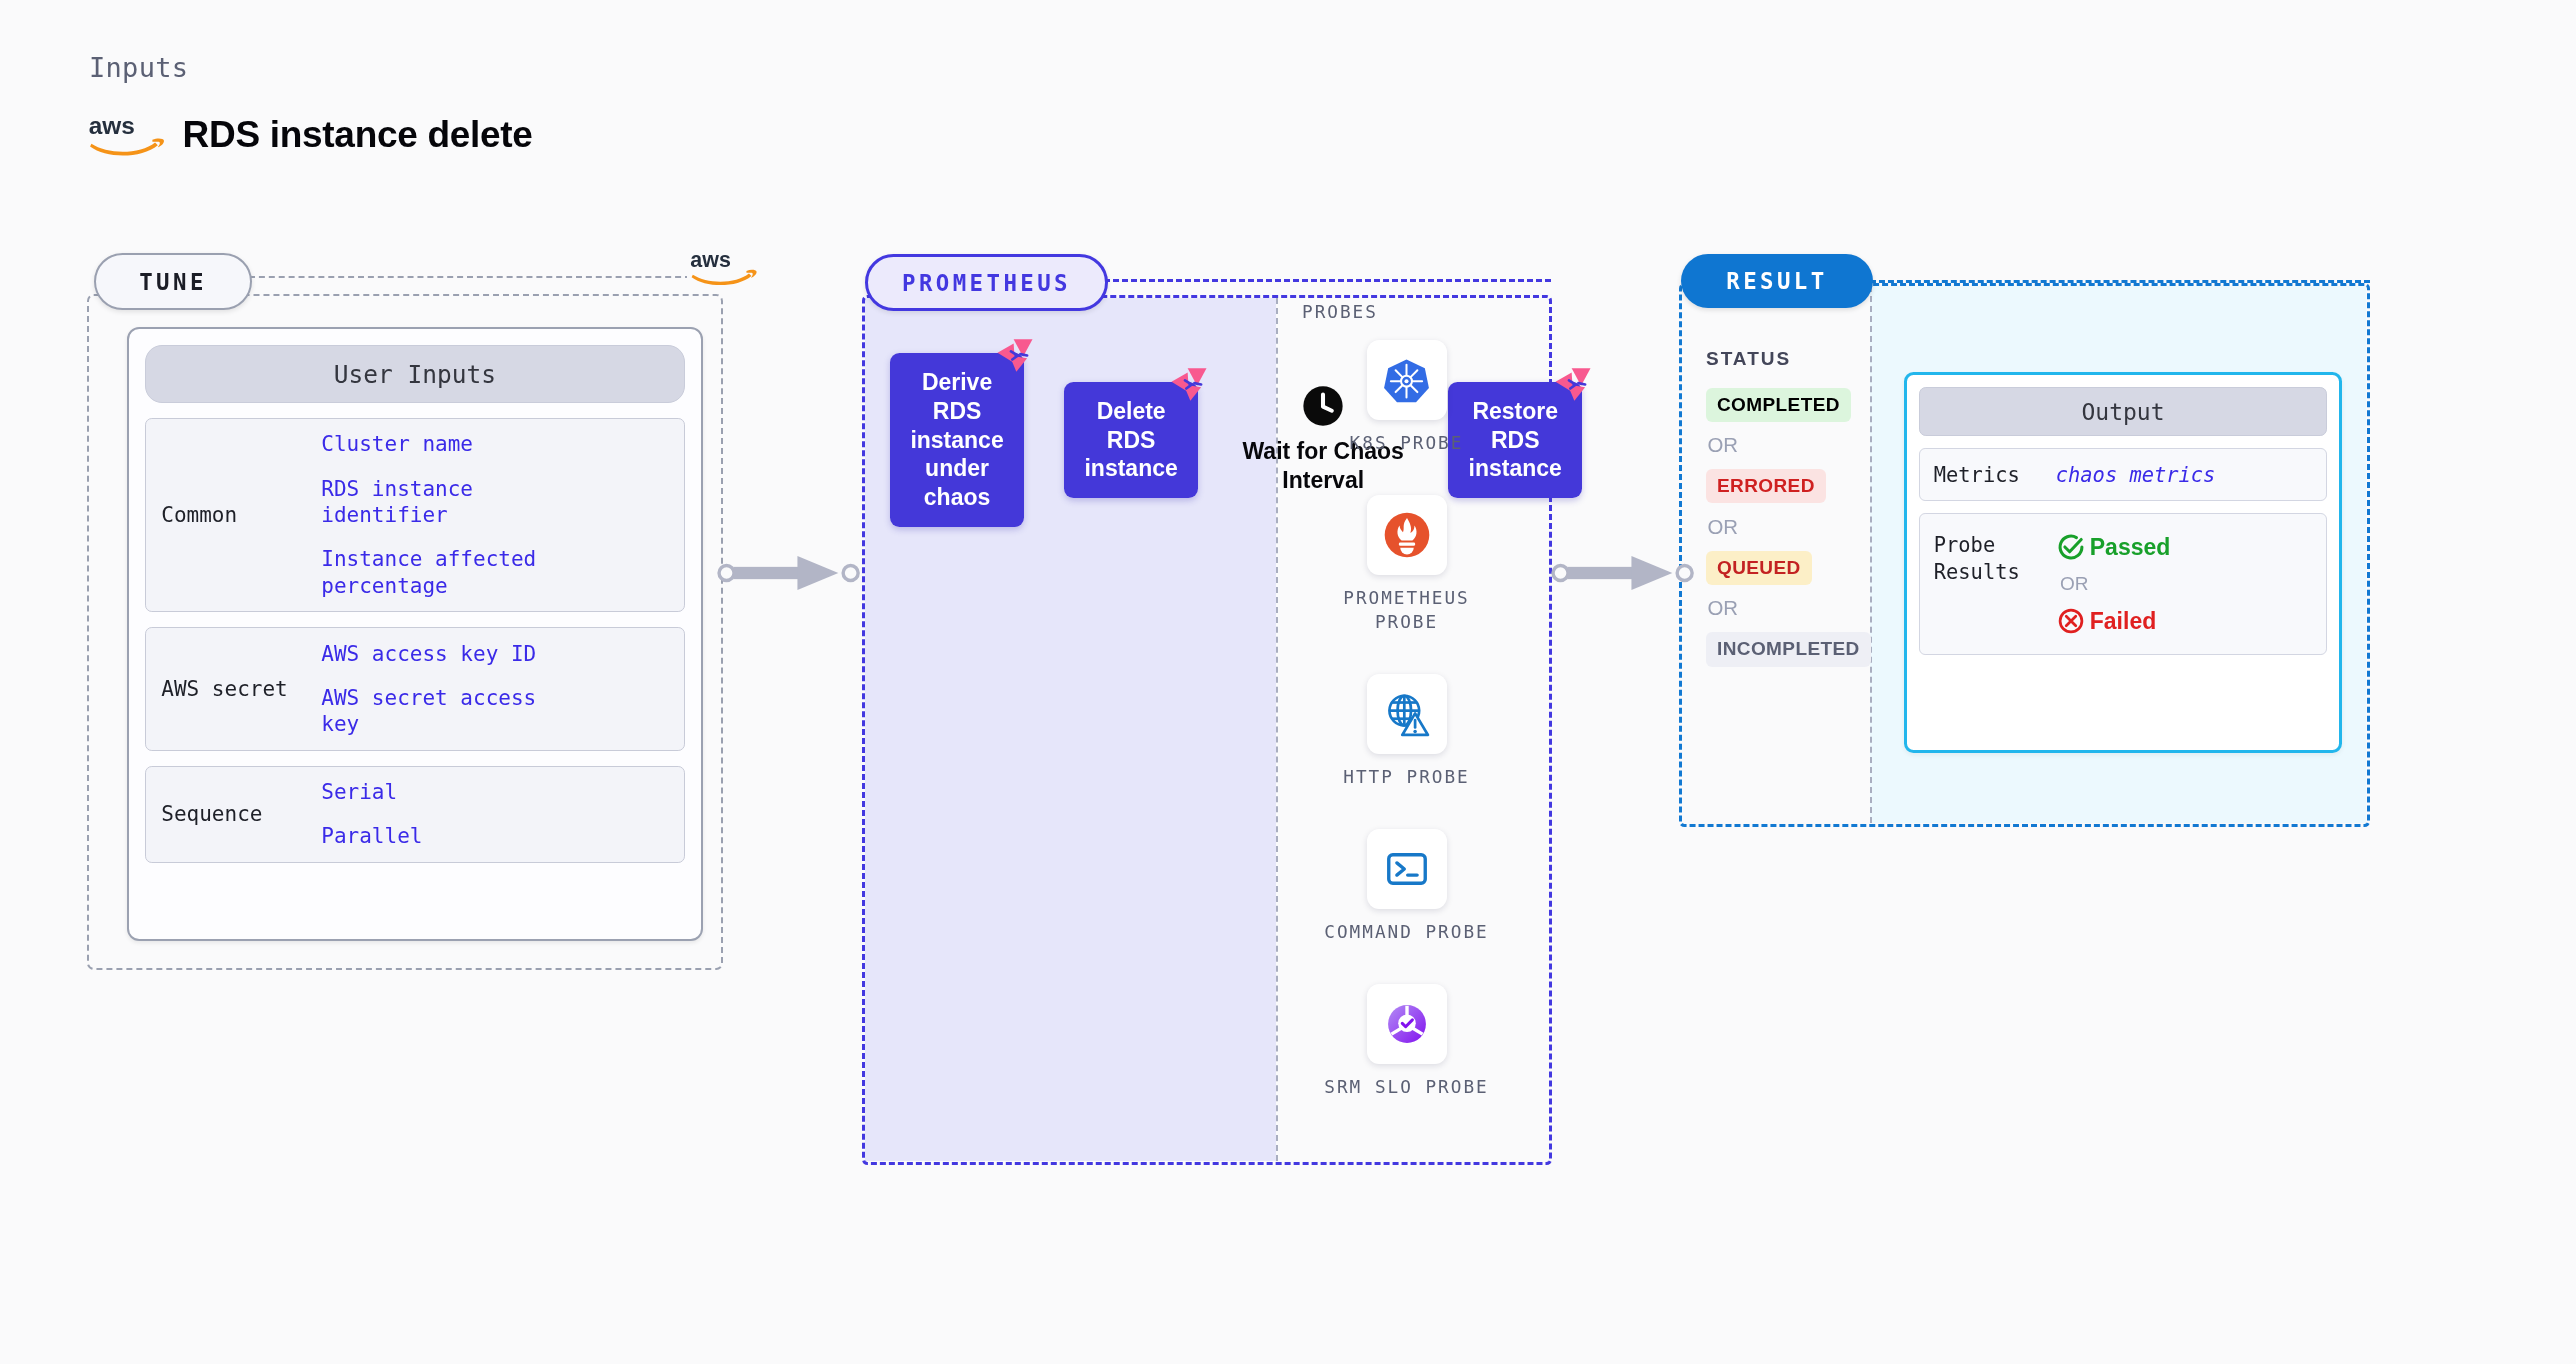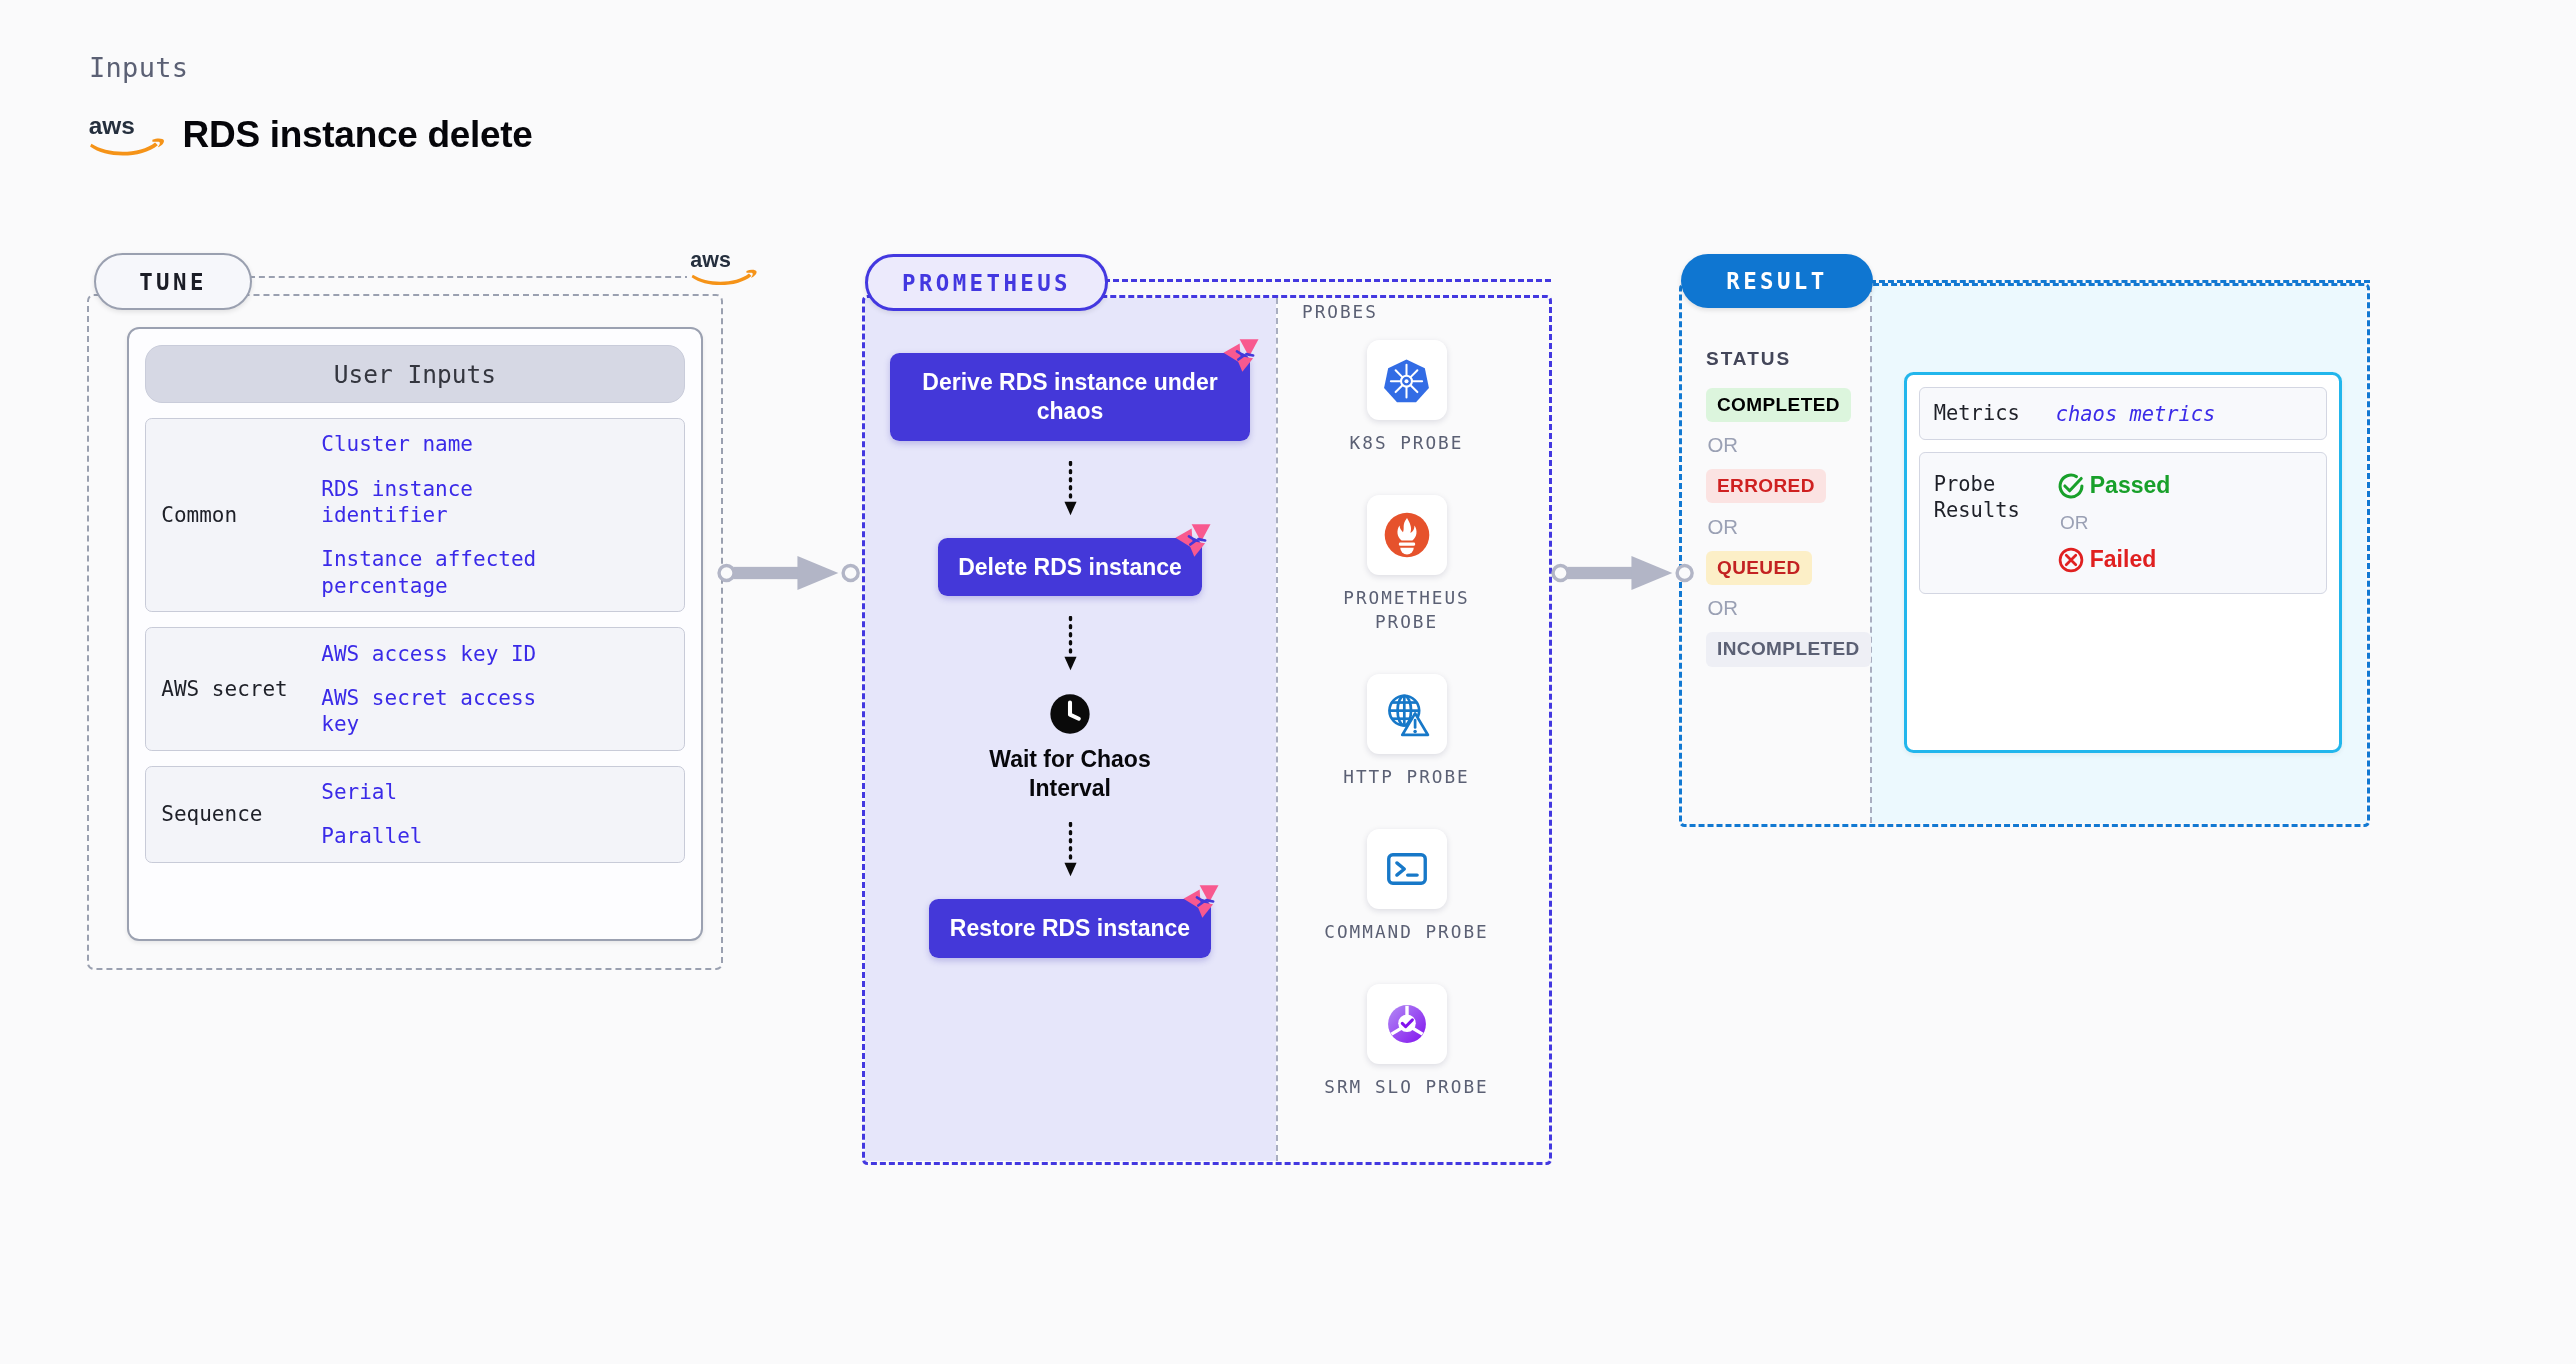--- a/index.html
+++ b/index.html
@@ -99,21 +99,21 @@
     border: 3.4px solid #4338e0; background: #eceafc;
     color: #4338e0; font-size: 22.4px; z-index: 8;
     box-shadow: 0 2px 5.4px rgba(0,0,0,.10);
   }
   .dash-connector-exec {
     position: absolute; left: 1104px; top: 279px; width: 447px; height: 0;
     border-top: 3.4px dashed #4338e0; z-index: 5;
   }
 
   .flow { position: absolute; left: 890px; top: 353px; width: 360px; z-index: 4;
-          display: flex; flex-direction: column; align-items: center; gap: 20px; }
+          display: flex; align-items: center; gap: 20px; }
   .flow-box {
     position: relative; background: #4438d9; color: #fff;
     border-radius: 9.5px; padding: 15px 20.4px;
     font-size: 23px; font-weight: 700; text-align: center; line-height: 1.25;
     box-shadow: 0 2.7px 6.8px rgba(60,50,180,.25);
   }
   .chaos-badge { position: absolute; right: -9.5px; top: -15px; width: 38px; height: 35px; }
   .arrow-v { width: 27px; height: 57px; }
   .wait-node { display: flex; flex-direction: column; align-items: center; }
   .clock-icon { width: 42px; height: 42px; }
@@ -442,20 +442,21 @@
     <div><span class="status-chip chip-completed">COMPLETED</span></div>
     <div class="status-or">OR</div>
     <div><span class="status-chip chip-errored">ERRORED</span></div>
     <div class="status-or">OR</div>
     <div><span class="status-chip chip-queued">QUEUED</span></div>
     <div class="status-or">OR</div>
     <div><span class="status-chip chip-incompleted">INCOMPLETED</span></div>
   </div>
 
   <div class="output-card">
+    <div class="out-head">Output</div>
 
     <div class="out-row">
       <div class="out-label">Metrics</div>
       <div class="out-value-metric">chaos metrics</div>
     </div>
 
     <div class="out-row" style="align-items:flex-start; padding-top:17.7px; padding-bottom:17.7px;">
       <div class="out-label">Probe Results</div>
       <div class="out-results">
         <div class="res-line">

